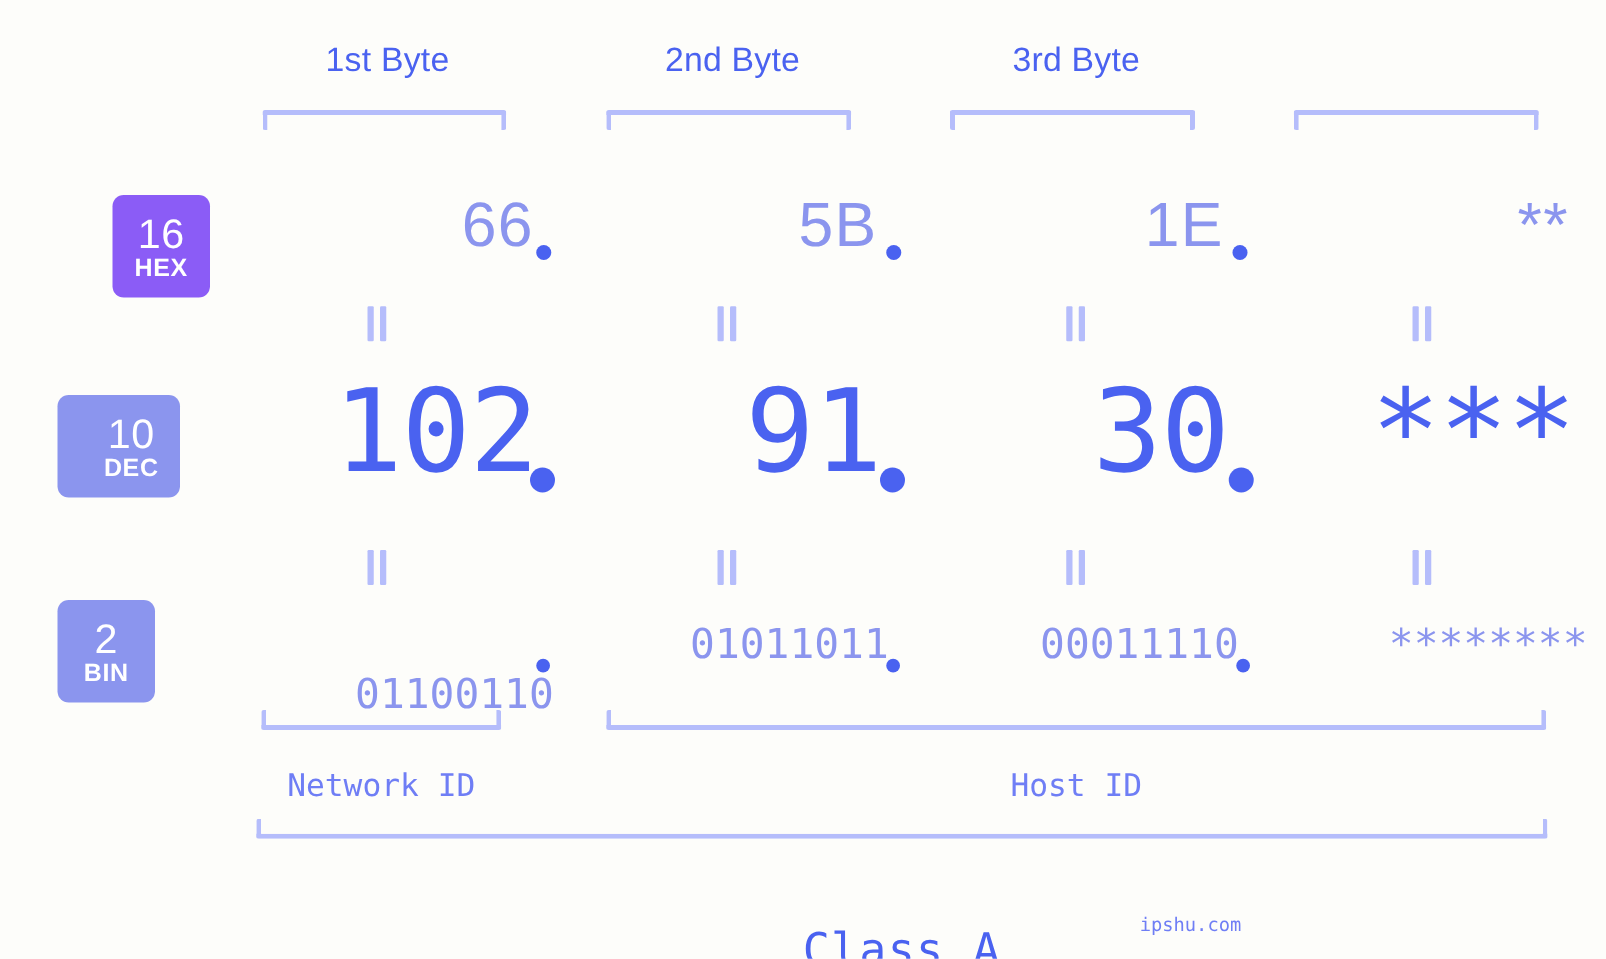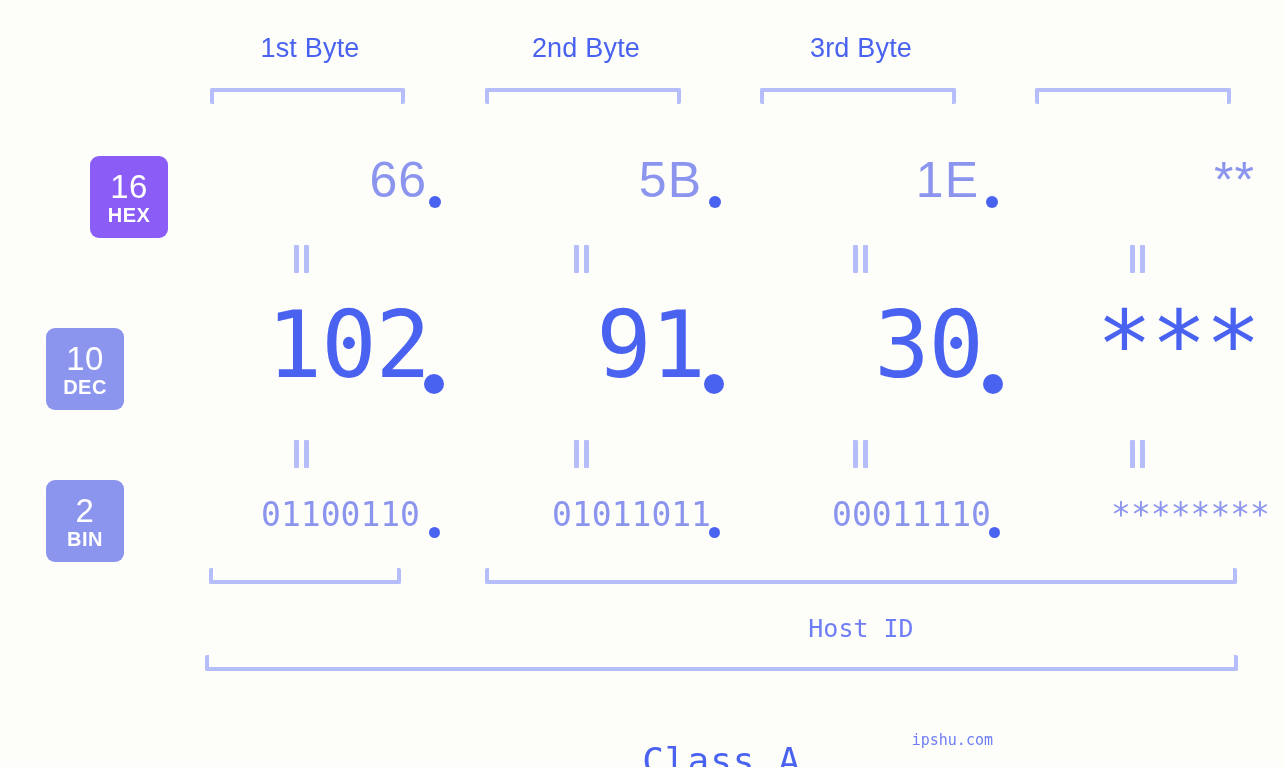--- a/index.html
+++ b/index.html
@@ -75,21 +75,21 @@
     font-weight: 400;
     letter-spacing: 0.5px;
     margin-bottom: 2px;
   }
   .badge-label {
     font-size: 20px;
     font-weight: 700;
     letter-spacing: 0.5px;
   }
   #badge-hex { top: 156px; background: #8b5cf6; margin-left: 44px; }
-  #badge-dec { top: 328px; background: #8b95ee; }
+  #badge-dec { top: 316px; background: #8b95ee; padding-left: 20px; }
   #badge-bin { top: 480px; background: #8b95ee; }
 
   
   .value-cell {
     position: absolute;
     text-align: right;
     line-height: 1;
   }
 
   
@@ -265,32 +265,33 @@
   <div class="eq" style="left:850px; top:440px;">
       <span></span>
       <span></span>
     </div>
   <div class="eq" style="left:1127px;top:440px;">
       <span></span>
       <span></span>
     </div>
 
   <div class="bin-row">
-    <div class="value-cell" style="left:160px;">01100110</div>
+    <div class="value-cell" style="left:183px;margin-top:40px;">01100110</div>
     <div class="dot" style="left:429px;"></div>
     <div class="value-cell" style="left:451px;">01011011</div>
     <div class="dot" style="left:709px;"></div>
     <div class="value-cell" style="left:731px;">00011110</div>
     <div class="dot" style="left:989px;"></div>
     <div class="value-cell" style="left:1010px;">********</div>
   </div>
 
   <div class="bracket-bottom" style="left:209px; width:192px; top:568px;"></div>
   <div class="bracket-bottom" style="left:485px; width:752px; top:568px;"></div>
 
+  <div class="region-label" style="left:185px; top:614px; width:240px;">Network ID</div>
   <div class="region-label" style="left:741px; top:614px; width:240px;">Host ID</div>
 
   <div class="bracket-bottom" style="left:205px; width:1033px; top:655px;"></div>
   <div class="class-label" style="left:205px; top:696px; width:1033px;margin-top:44px;">Class A</div>
 
   <div class="watermark">ipshu.com</div>
 
 </div>
 
 </body></html>

